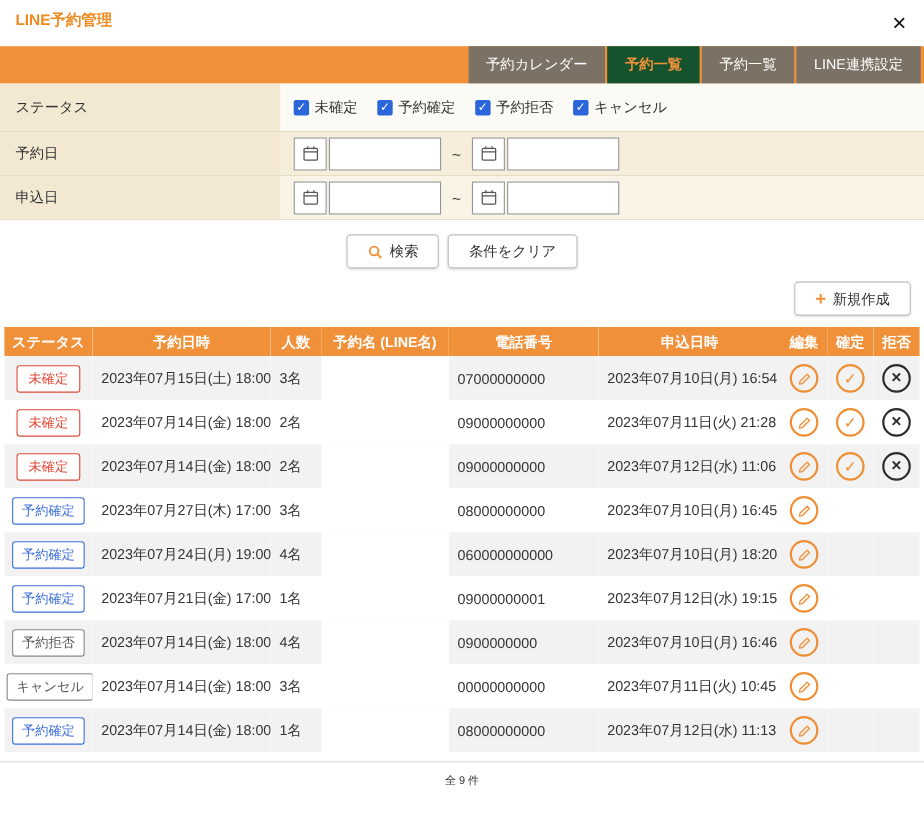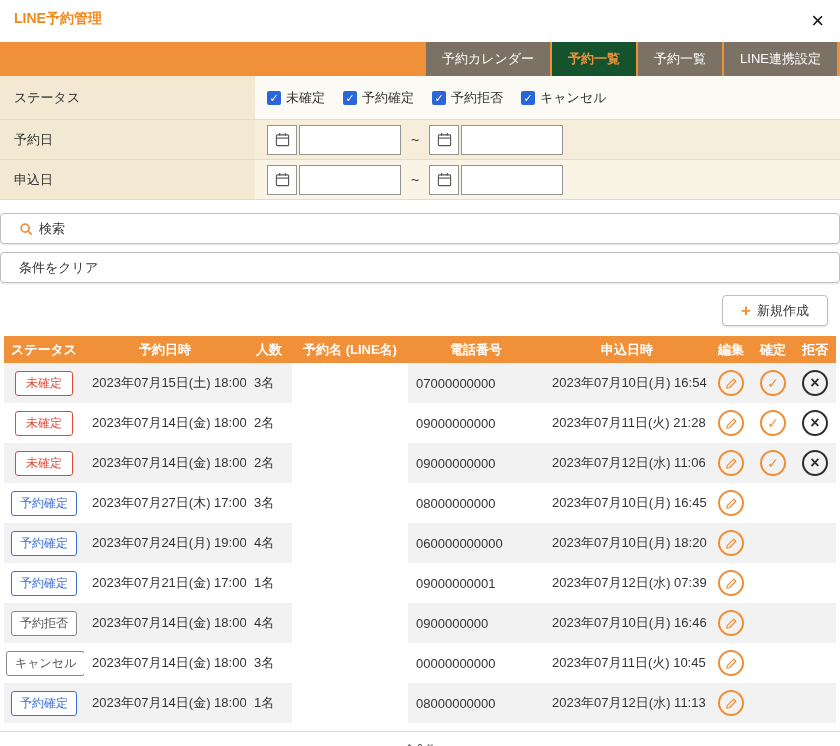--- a/index.html
+++ b/index.html
@@ -32,21 +32,21 @@
 
   .cb-group { display: inline-flex; align-items: center; gap: 5px; cursor: pointer; font-size: 13px; }
   .cb { width: 14px; height: 14px; background: #2a66d9; border-radius: 2px; color: #fff; font-size: 11px; line-height: 14px; text-align: center; font-weight: bold; flex-shrink: 0; }
 
   .date-group { display: flex; align-items: center; }
   .cal-btn { width: 30px; height: 30px; border: 1px solid #949494; background: #fff; display: flex; align-items: center; justify-content: center; cursor: pointer; padding: 0; }
   .date-input { width: 102px; height: 30px; border: 1px solid #949494; margin-left: 2px; padding: 0 6px; font-size: 13px; font-family: inherit; }
   .tilde { margin: 0 10px; color: #333; font-size: 14px; }
 
   
-  .search-row { display: flex; justify-content: center; gap: 8px; padding: 13px 0 12px; flex-direction: column; }
+  .search-row { display: flex; justify-content: center; gap: 8px; padding: 13px 0 12px; }
   .btn { display: inline-flex; align-items: center; gap: 6px; background: #fff; border: 1px solid #bfbfbf; border-radius: 4px; padding: 0 18px; height: 31px; font-size: 13px; color: #333; cursor: pointer; box-shadow: 0 1px 2px rgba(0,0,0,0.12); font-family: inherit; }
   .create-row { display: flex; justify-content: flex-end; padding: 0 12px 10px; }
   .plus-icon { color: #f0913a; font-size: 17px; font-weight: bold; line-height: 1; }
 
   
   .res-table { width: 832px; margin: 0 4px; border-collapse: collapse; table-layout: fixed; font-size: 13px; }
   .res-table th { background: #f0913a; color: #fff; font-weight: bold; height: 27px; padding: 0 4px; font-size: 13px; overflow: hidden; white-space: nowrap; }
   .res-table td { height: 40px; padding: 0 8px; overflow: hidden; white-space: nowrap; }
   .res-table tbody tr:nth-child(odd) { background: #f2f2f2; }
   td.c-name { background: #fff; }
@@ -314,21 +314,21 @@
     <td class="c-action">
       
     </td>
   </tr>
         <tr>
     <td class="c-status"><span class="badge confirmed">予約確定</span></td>
     <td class="c-datetime">2023年07月21日(金) 17:00</td>
     <td class="c-people">1名</td>
     <td class="c-name"></td>
     <td class="c-phone">09000000001</td>
-    <td class="c-applied">2023年07月12日(水) 07:39</td>
+    <td class="c-applied">2023年07月12日(水) 19:15</td>
     <td class="c-action">
       <button class="icon-btn edit">
               <svg width="13" height="13" viewBox="0 0 16 16">
                 <path d="M10.8 2.6 L13.4 5.2 L5.4 13.2 L2.2 13.8 L2.8 10.6 Z" fill="none" stroke="currentColor" stroke-width="1.5" stroke-linejoin="round"></path>
               </svg>
             </button>
     </td>
     <td class="c-action">
       
     </td>

